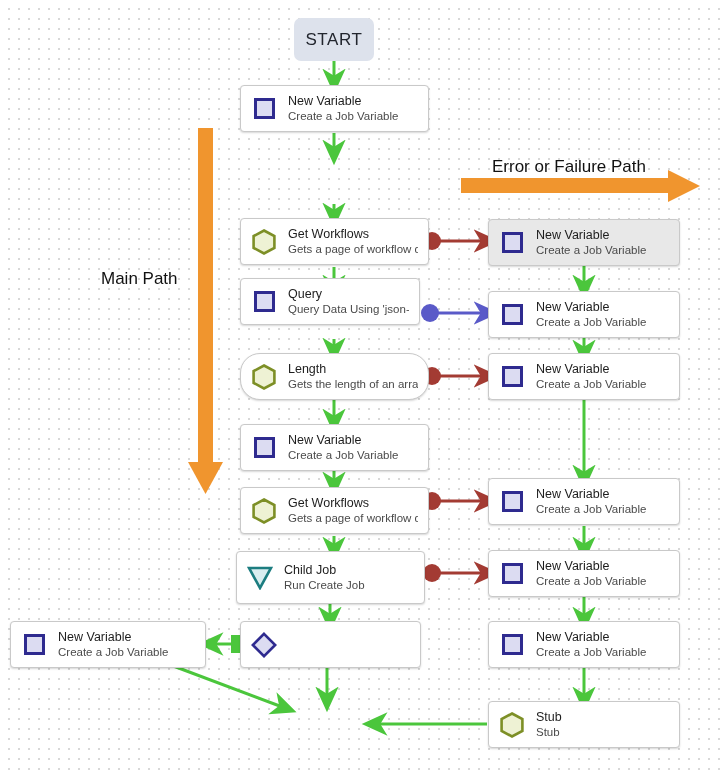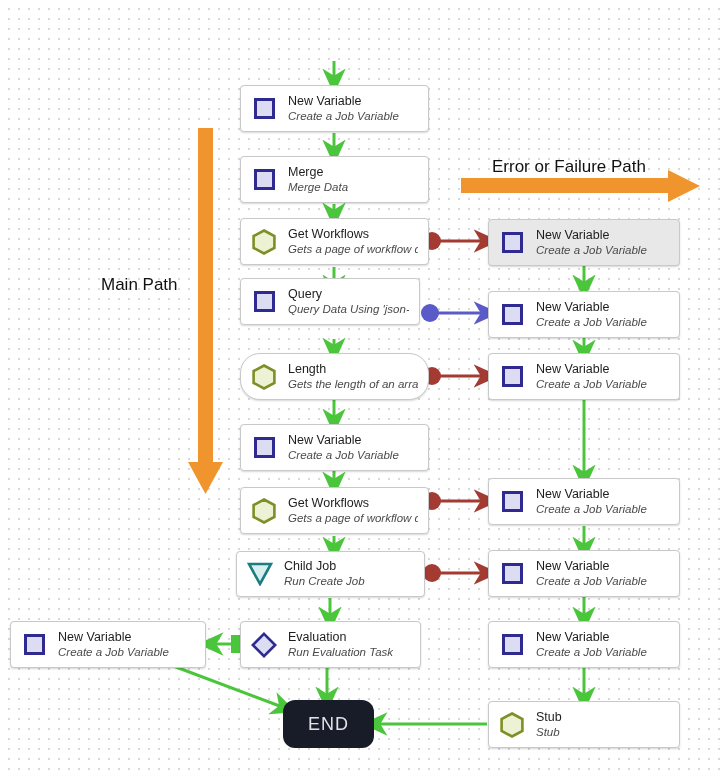--- a/index.html
+++ b/index.html
@@ -56,21 +56,20 @@
     overflow: hidden;
   }
   .node .n-title {
     font-size: 12.5px;
     color: #1d1d1d;
     line-height: 15px;
     white-space: nowrap;
   }
   .node .n-sub {
     font-size: 11.5px;
-    font-style: italic;
     color: #4a4a4a;
     line-height: 15px;
     white-space: nowrap;
   }
 
   
   .ico-square {
     width: 21px; height: 21px;
     box-sizing: border-box;
     border: 3px solid #2e2a8f;
@@ -175,47 +174,38 @@
     <g>
       <rect x="198" y="128" width="15" height="337" fill="#f0952e"></rect>
       <path d="M188,462 L223,462 L205.5,494 Z" fill="#f0952e"></path>
     </g>
     <g>
       <rect x="461" y="178" width="213" height="15" fill="#f0952e"></rect>
       <path d="M668,170 L668,202 L700,186 Z" fill="#f0952e"></path>
     </g>
   </svg>
 
-  <div class="annot-label" style="left:101px; top:275px;">Main Path</div>
+  <div class="annot-label" style="left:101px; top:269px;">Main Path</div>
   <div class="annot-label" style="left:463px; top:157px;margin-left:29px;">Error or Failure Path</div>
 
-
-  <div class="terminal-end" style="left:283px; top:700px; width:91px; height:48px;">
-    <span>END</span>
-  </div>
+  <div class="terminal-start" style="left:294px; top:18px; width:80px; height:43px;">
+    <span>START</span>
+  </div>
+
 
   <div class="node" style="left:240px; top:85px; width:189px; height:47px;">
     <span class="icon-wrap">
         <span class="ico-square"></span>
       </span>
     <span class="labels">
       <span class="n-title">New Variable</span>
       <span class="n-sub">Create a Job Variable</span>
     </span>
   </div>
 
-  <div class="node" style="left:240px; top:156px; width:189px; height:47px;">
-    <span class="icon-wrap">
-        <span class="ico-square"></span>
-      </span>
-    <span class="labels">
-      <span class="n-title">Merge</span>
-      <span class="n-sub">Merge Data</span>
-    </span>
-  </div>
 
   <div class="node" style="left:240px; top:218px; width:189px; height:47px;">
     <span class="icon-wrap">
       <svg class="ico-hex" width="24" height="26" viewBox="0 0 24 26">
         <polygon points="12,1.5 22.4,7.1 22.4,18.9 12,24.5 1.6,18.9 1.6,7.1" fill="#eef2d4" stroke="#7d8f26" stroke-width="2.6"></polygon>
       </svg>
     </span>
     <span class="labels">
       <span class="n-title">Get Workflows</span>
       <span class="n-sub">Gets a page of workflow documents.</span>
@@ -259,42 +249,38 @@
       <svg class="ico-hex" width="24" height="26" viewBox="0 0 24 26">
         <polygon points="12,1.5 22.4,7.1 22.4,18.9 12,24.5 1.6,18.9 1.6,7.1" fill="#eef2d4" stroke="#7d8f26" stroke-width="2.6"></polygon>
       </svg>
     </span>
     <span class="labels">
       <span class="n-title">Get Workflows</span>
       <span class="n-sub">Gets a page of workflow documents.</span>
     </span>
   </div>
 
-  <div class="node" style="left:236px; top:551px; width:189px; height:46px;">
+  <div class="node" style="left:236px; top:551px; width:189px; height:53px;">
     <span class="icon-wrap">
       <svg class="ico-tri" width="26" height="24" viewBox="0 0 26 24">
         <polygon points="2,2 24,2 13,22" fill="#d9eef0" stroke="#1c7d80" stroke-width="2.6"></polygon>
       </svg>
     </span>
     <span class="labels">
       <span class="n-title">Child Job</span>
       <span class="n-sub">Run Create Job</span>
     </span>
   </div>
 
   <div class="node" style="left:240px; top:621px; width:181px; height:47px;">
     <span class="icon-wrap">
       <svg class="ico-diamond" width="26" height="26" viewBox="0 0 26 26">
         <polygon points="13,1.8 24.2,13 13,24.2 1.8,13" fill="#dcdcf2" stroke="#2e2a8f" stroke-width="2.6"></polygon>
       </svg>
     </span>
-    <span class="labels">
-      <span class="n-title">Evaluation</span>
-      <span class="n-sub">Run Evaluation Task</span>
-    </span>
   </div>
 
   <div class="node" style="left:10px; top:621px; width:196px; height:47px;">
     <span class="icon-wrap">
         <span class="ico-square"></span>
       </span>
     <span class="labels">
       <span class="n-title">New Variable</span>
       <span class="n-sub">Create a Job Variable</span>
     </span>

